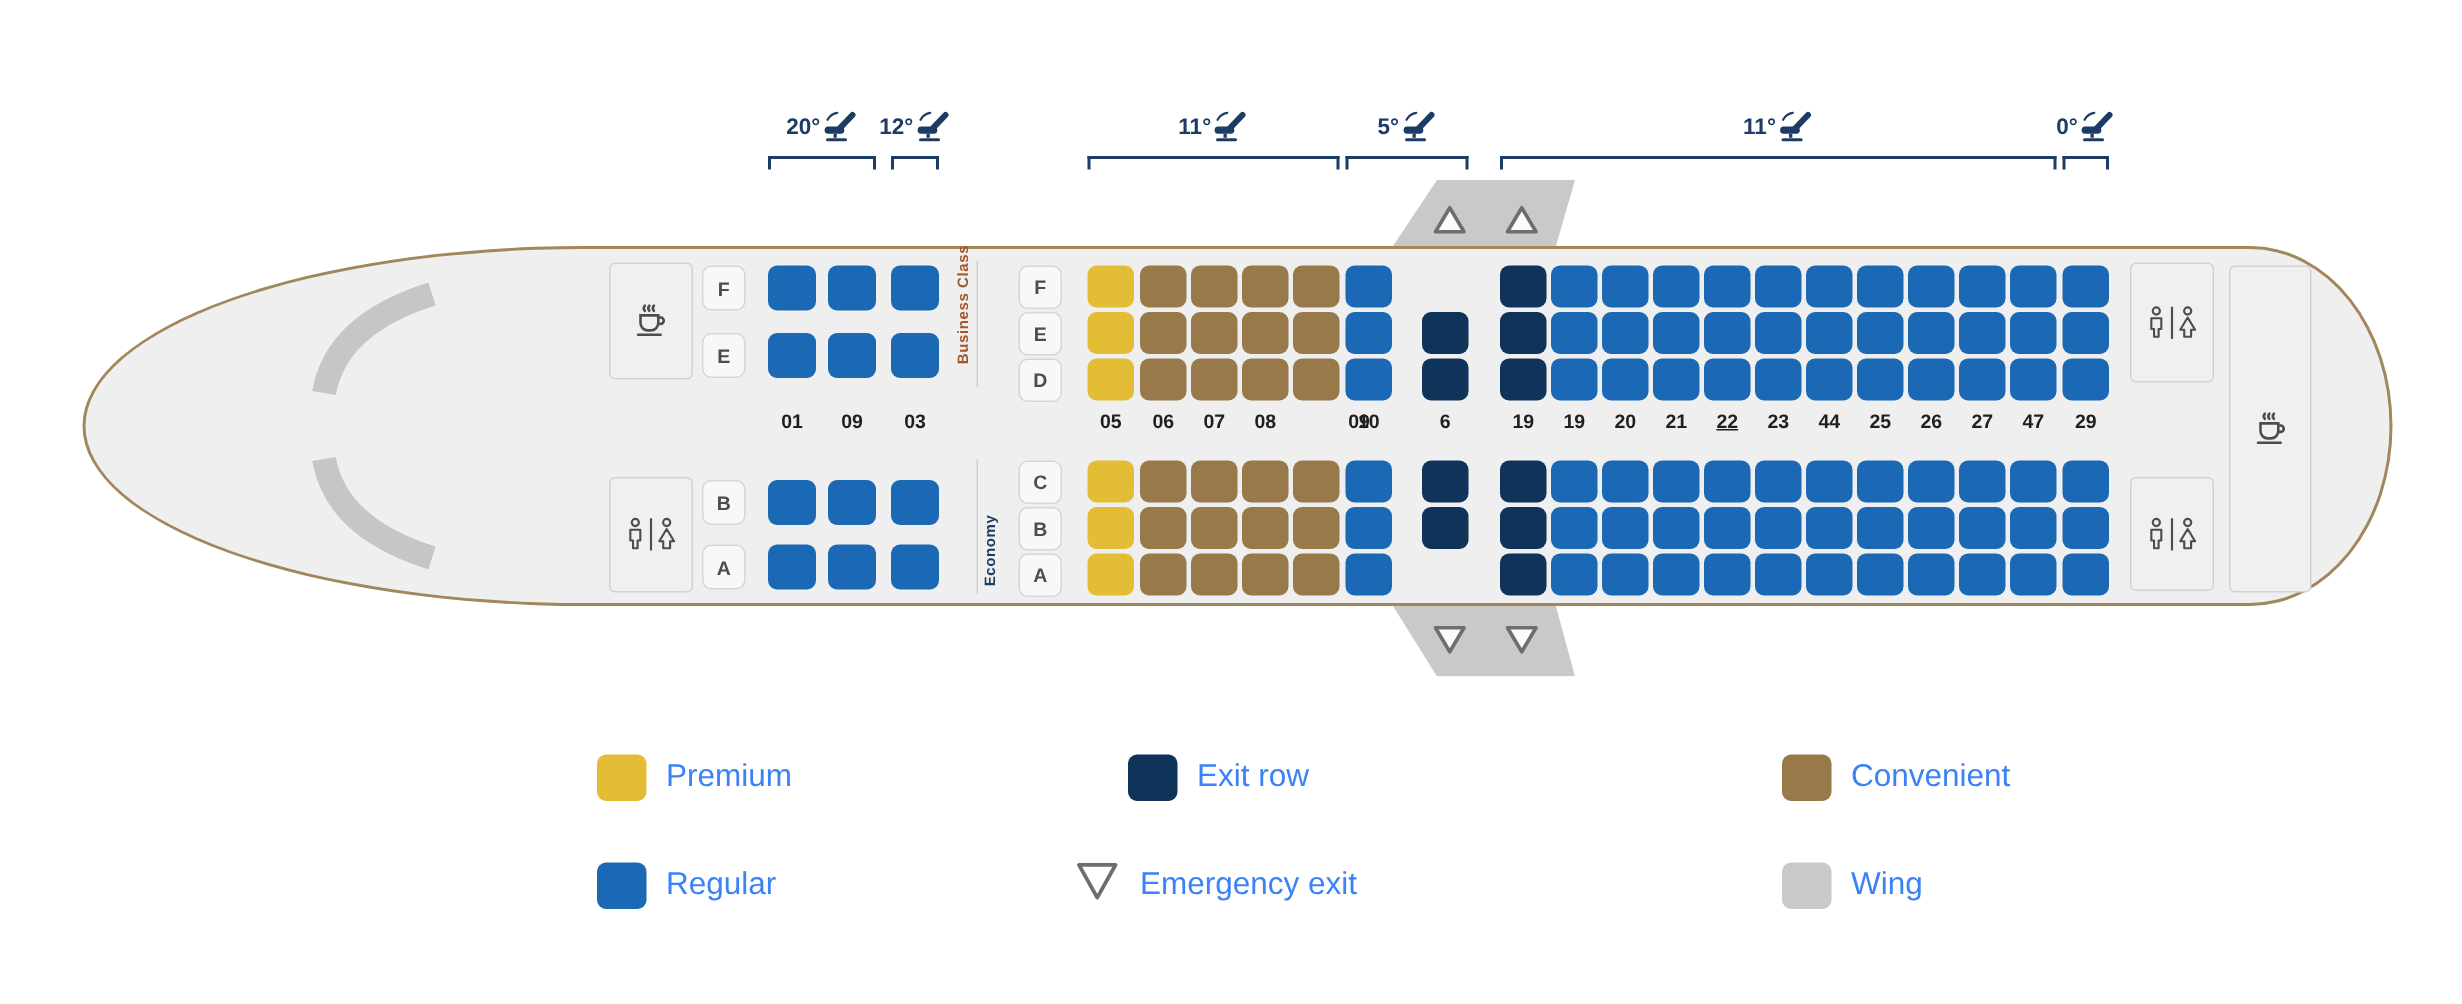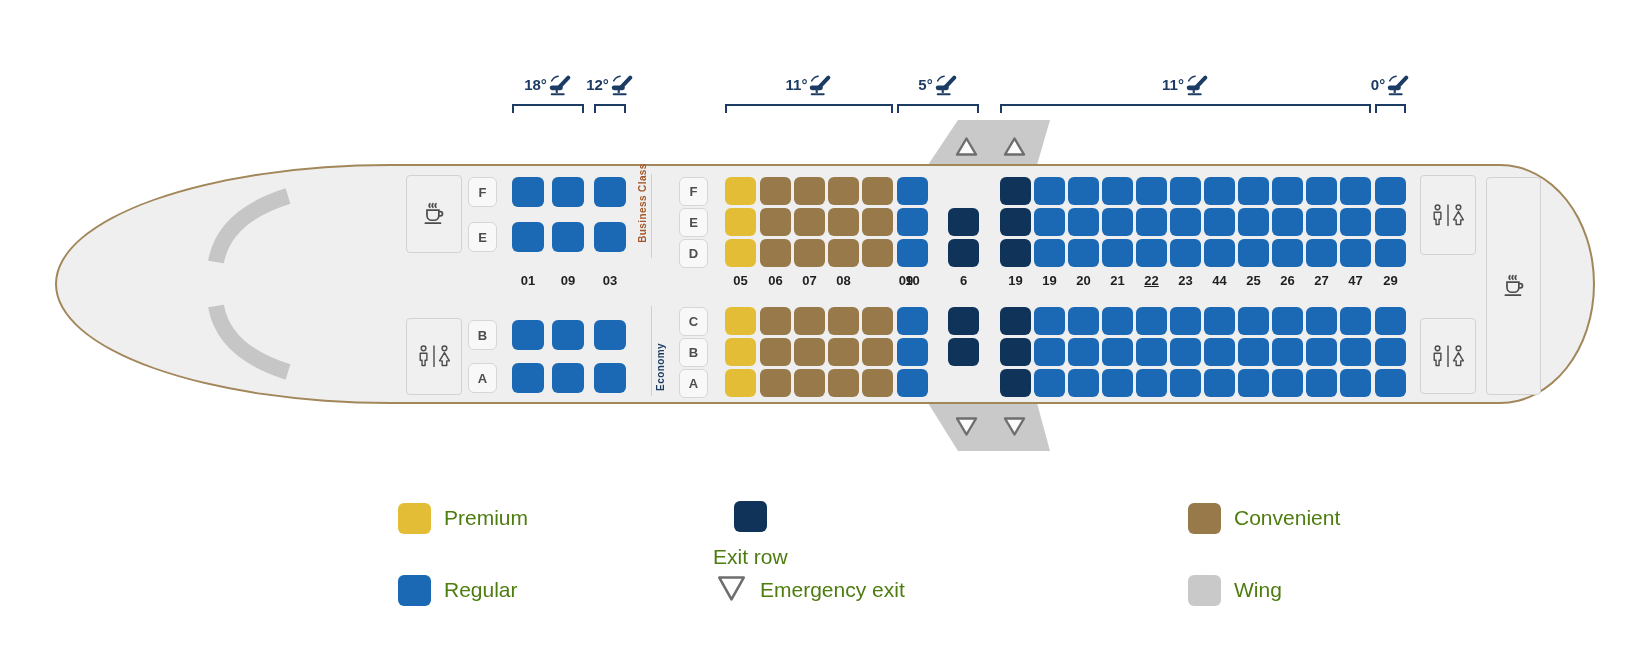--- a/index.html
+++ b/index.html
@@ -26,37 +26,37 @@
   .rownum{position:absolute;top:273px;width:30px;text-align:center;font-size:13px;font-weight:600;color:#1f1f1f;}
   .facility{position:absolute;box-sizing:border-box;background:#f0f0f0;border:1px solid #d2d2d2;border-radius:4px;
     display:flex;align-items:center;justify-content:center;}
   .divider{position:absolute;width:1px;background:#cfcfcf;}
   .cabin-label{position:absolute;width:90px;text-align:center;font-size:10px;font-weight:bold;letter-spacing:.4px;
     transform:rotate(-90deg);transform-origin:center;line-height:1;}
   .exit-tri{position:absolute;}
   
   .legend-item{position:absolute;display:flex;align-items:center;gap:13px;height:34px;}
   .legend-swatch{width:33px;height:31px;border-radius:6px;flex:0 0 auto;}
-  .legend-label{font-size:21px;color:#4d7c0f;}
+  .legend-label{font-size:21px;color:#3b82f6;}
 </style>
 </head>
 <body>
 
 <div id="stage">
   <div class="wing wing-top"></div>
   <div class="wing wing-bottom"></div>
   <div class="fuselage"></div>
   <svg class="abs" style="left:205px;top:186px" width="100" height="196" viewBox="0 0 100 196">
     <path d="M83 10 Q19 30 11 76" stroke="#c6c6c6" stroke-width="16" fill="none"></path>
     <path d="M83 186 Q19 166 11 120" stroke="#c6c6c6" stroke-width="16" fill="none"></path>
   </svg>
   <div id="recline-layer">
       <div class="bracket" style="left: 512px; width: 72px;"></div>
       <div class="recline-head" style="left: 493px;">
-        <div class="angle">18°</div>
+        <div class="angle">20°</div>
         <div><svg width="24" height="27" viewBox="0 0 26 28">
             <g stroke="#1c3c64" fill="none">
               <path d="M4 9 Q6.5 4.5 11 4" stroke-width="1.6" stroke-linecap="round"></path>
               <path d="M12 16 L22 5.5" stroke-width="4.4" stroke-linecap="round"></path>
               <path d="M4.5 16.5 L13.5 16.5" stroke-width="5.2" stroke-linecap="round"></path>
               <path d="M9.5 19 L9.5 22" stroke-width="2.4"></path>
               <path d="M4 23.4 L17 23.4" stroke-width="2.2" stroke-linecap="round"></path>
             </g>
           </svg></div>
       </div>
@@ -353,21 +353,21 @@
       <div class="divider" style="left: 651px; top: 174px; height: 84px;"></div>
       <div class="divider" style="left: 651px; top: 306px; height: 90px;"></div>
       <div class="cabin-label" style="left: 598px; top: 198px; color: rgb(164, 86, 43);">Business Class</div>
       <div class="cabin-label" style="left: 616px; top: 362px; color: rgb(28, 60, 100);">Economy</div>
     </div>
   <div id="legend-layer">
       <div class="legend-item" style="left: 398px; top: 501px;">
         <div class="legend-swatch" style="background: rgb(226, 189, 53);"></div>
         <div class="legend-label">Premium</div>
       </div>
-      <div class="legend-item" style="left: 713px; top: 501px; flex-direction: column;">
+      <div class="legend-item" style="left: 752px; top: 501px;">
         <div class="legend-swatch" style="background: rgb(16, 51, 90);"></div>
         <div class="legend-label">Exit row</div>
       </div>
       <div class="legend-item" style="left: 1188px; top: 501px;">
         <div class="legend-swatch" style="background: rgb(151, 121, 74);"></div>
         <div class="legend-label">Convenient</div>
       </div>
       <div class="legend-item" style="left: 398px; top: 573px;">
         <div class="legend-swatch" style="background: rgb(27, 105, 180);"></div>
         <div class="legend-label">Regular</div>

